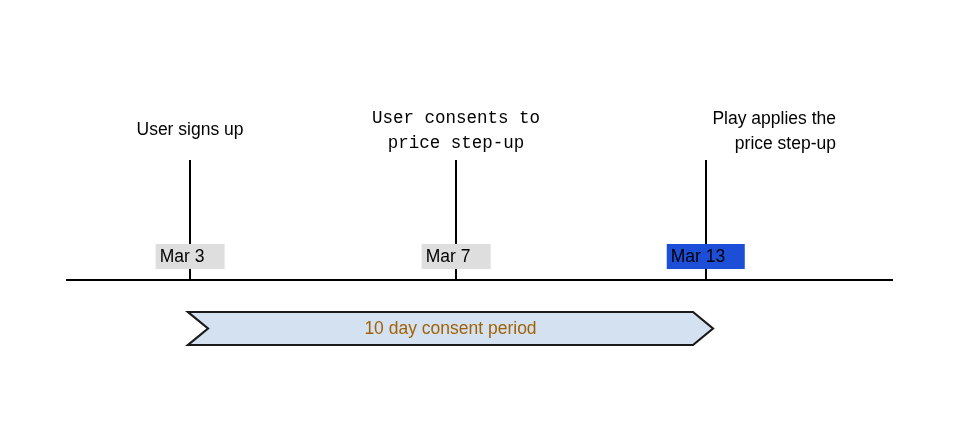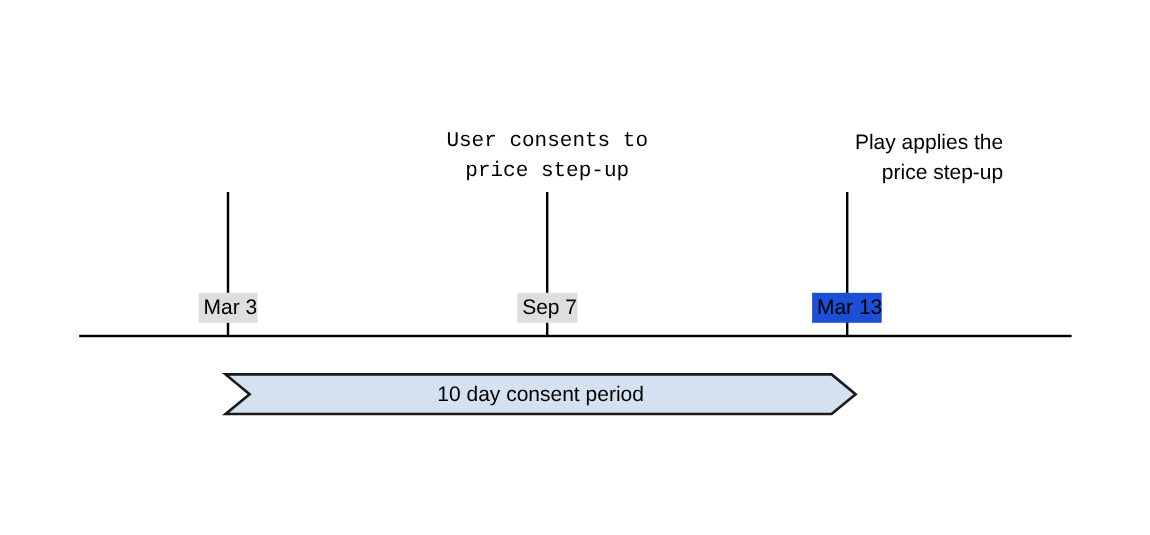--- a/index.html
+++ b/index.html
@@ -41,21 +41,21 @@
     white-space: pre-line;
     transform: translateX(-50%);
   }
   
   .date-chip {
     position: absolute;
     font-size: 17.5px;
     line-height: 22px;
     color: #000000;
     background: #dedede;
-    padding: 1px 0 2px 4px;
+    padding: 1px 20px 2px 4px;
     transform: translateX(-50%);
     white-space: nowrap;
   }
   
   .banner {
     position: absolute;
   }
   .banner svg {
     display: block;
     overflow: visible;
@@ -63,39 +63,40 @@
   .banner-label {
     position: absolute;
     left: 0;
     top: 0;
     width: 100%;
     height: 100%;
     display: flex;
     align-items: center;
     justify-content: center;
     font-size: 17.5px;
-    color: #000000;
+    color: #a16207;
     pointer-events: none;
     white-space: nowrap;
   }
 </style>
 </head>
 <body style="background: rgb(255, 255, 255);">
 
 <div id="canvas" style="background: rgb(255, 255, 255);">
 
   <div class="axis-line" style="left: 66px; top: 279px; width: 827px; height: 2px; background: rgb(0, 0, 0);"></div>
 
+  <div class="event-label" style="left:190px; top:117px; width:260px;">User signs up</div>
   <div class="stem" style="left:189px; top:160px; height:120px;"></div>
   <div class="date-chip" style="left: 190px; top: 244px; background: rgb(222, 222, 222);">Mar 3</div>
 
   <div class="event-label" style="left:456px; top:106px; width:260px;font-family:Liberation Mono, monospace;">User consents to
 price step-up</div>
   <div class="stem" style="left:455px; top:160px; height:120px;"></div>
-  <div class="date-chip" style="left: 456px; top: 244px; background: rgb(222, 222, 222);">Sep 7</div>
+  <div class="date-chip" style="left: 456px; top: 244px; background: rgb(222, 222, 222);">Mar 7</div>
 
   <div class="event-label" style="left:706px; top:106px; width:260px;text-align:right;">Play applies the
 price step-up</div>
   <div class="stem" style="left:705px; top:160px; height:120px;"></div>
   <div class="date-chip" style="left: 706px; top: 244px; background: #1d4ed8;">Mar 13</div>
 
   <div class="banner" style="left:188px; top:312px; width:525px; height:33px;">
     <svg width="525" height="33" viewBox="0 0 525 33">
       <polygon id="banner-poly" points="0,0 505,0 525,16.5 505,33 0,33 20,16.5" fill="#d4e1f0" stroke="#1a1a1a" stroke-width="2.2" stroke-linejoin="miter"></polygon>
     </svg>

